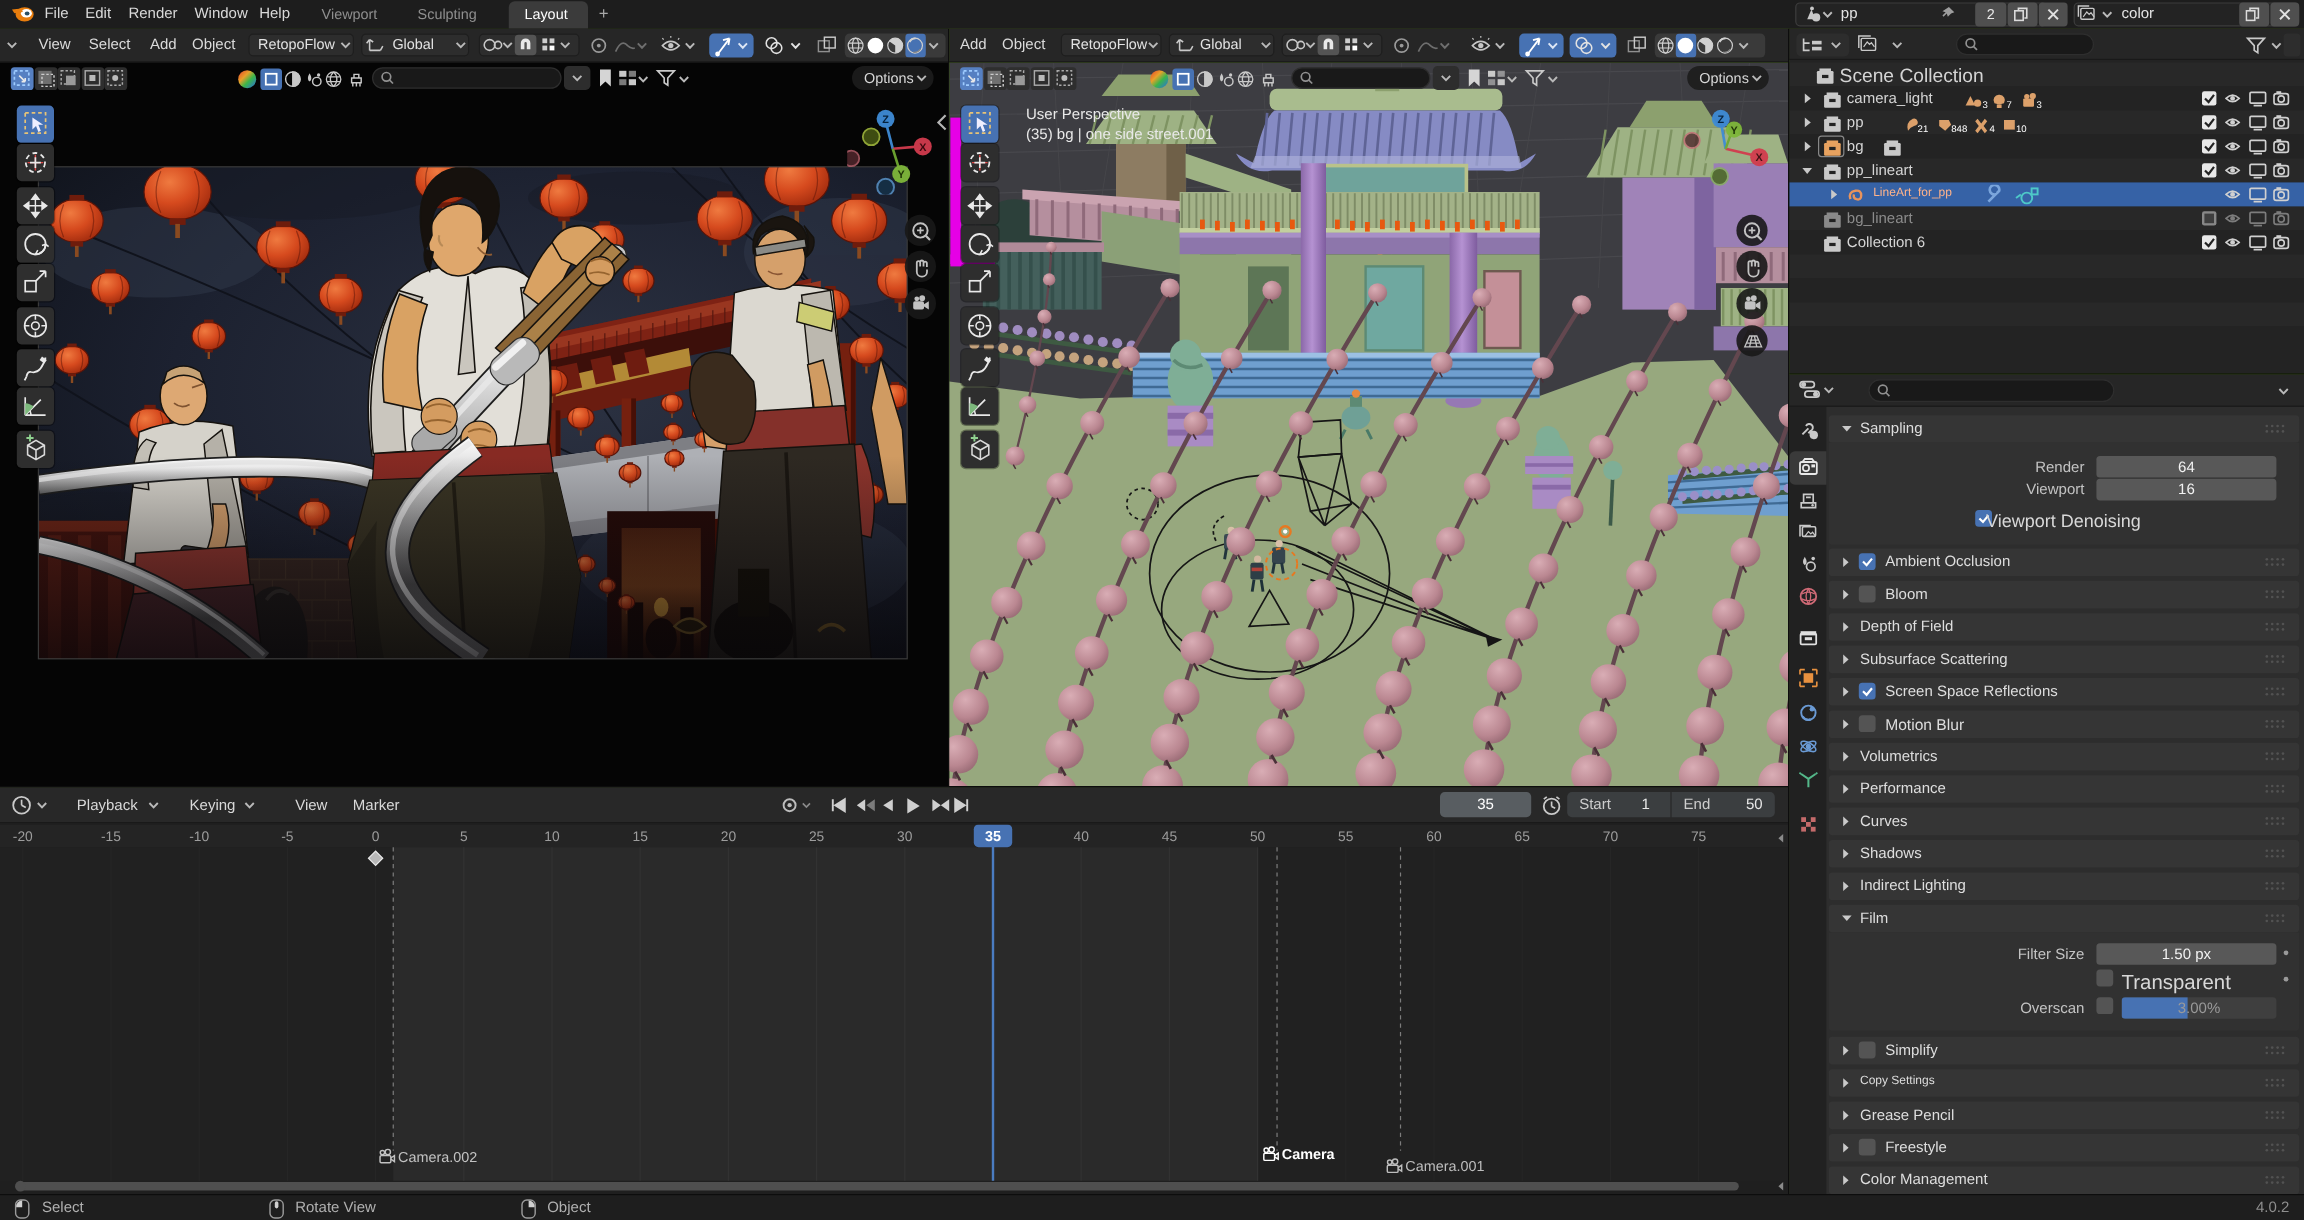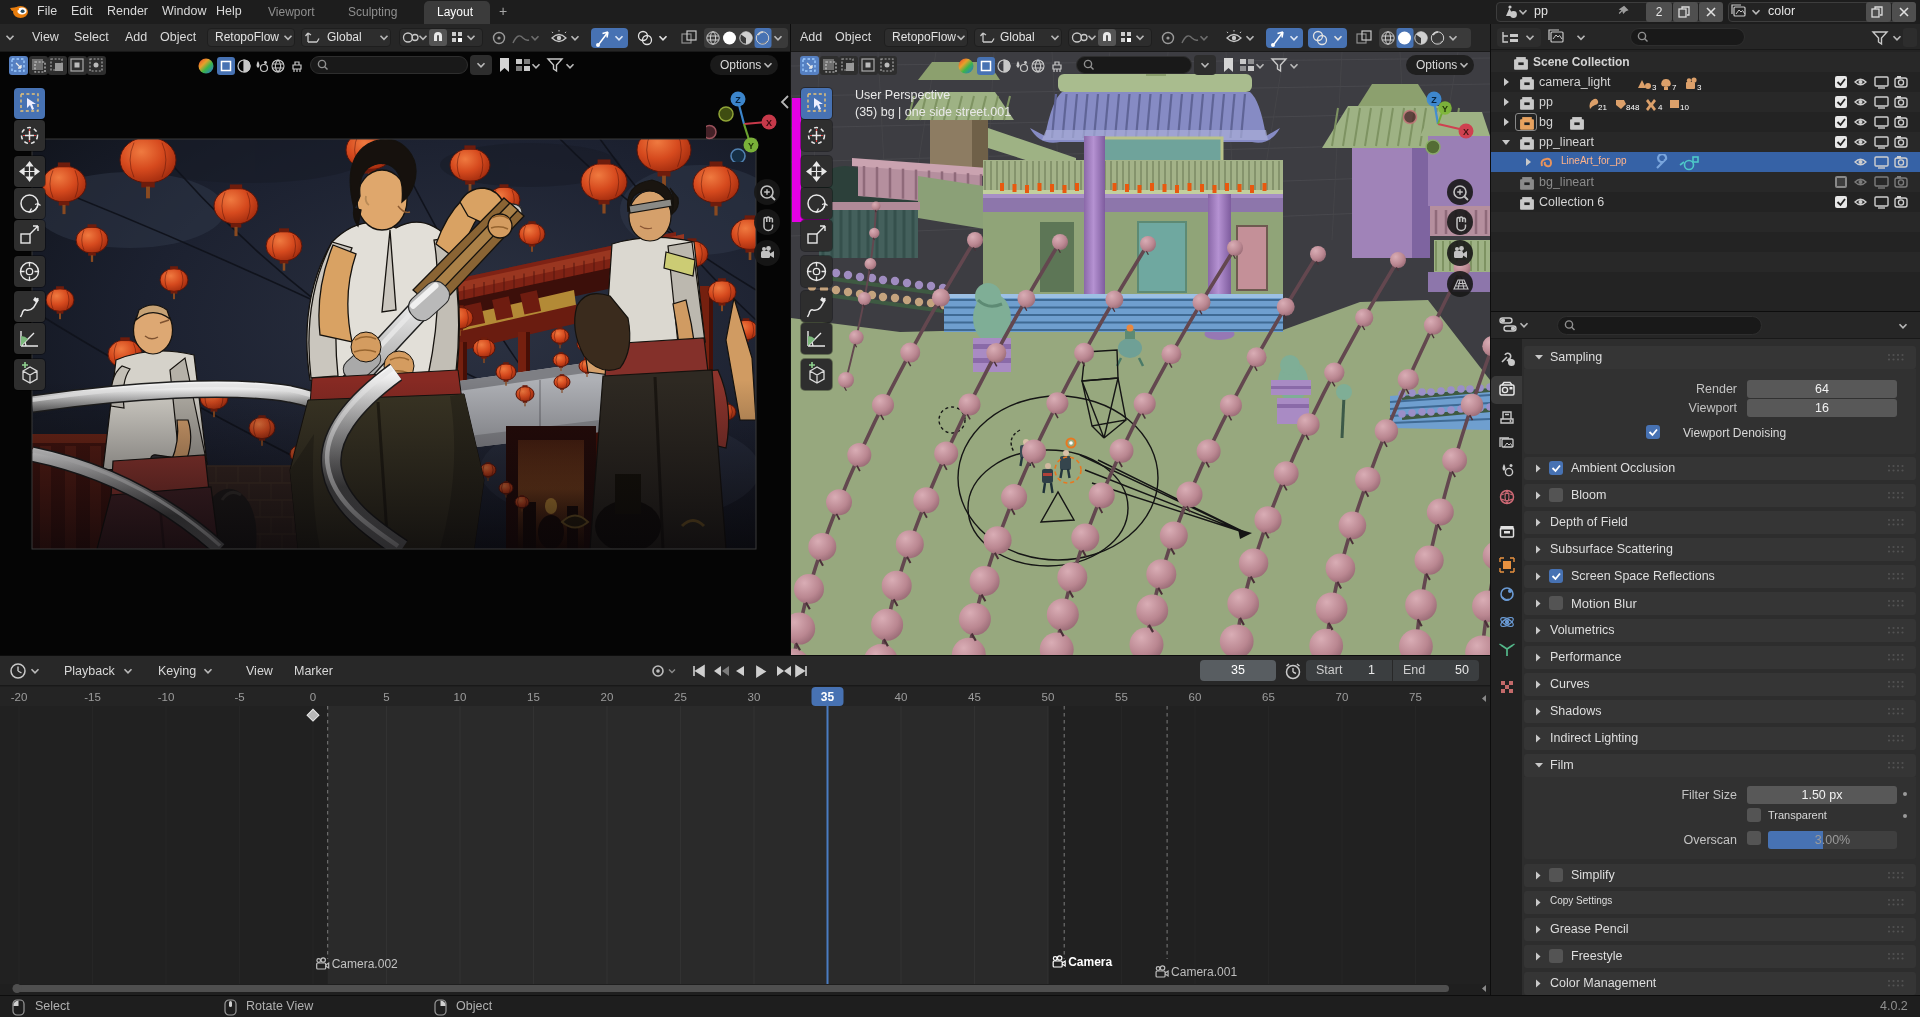--- a/index.html
+++ b/index.html
@@ -1835,21 +1835,21 @@
       <div style="position:absolute;left:0;top:188px;width:429px;height:20px;background:#282828"></div>
       <div style="position:absolute;left:0;top:208px;width:429px;height:20px;background:#232323"></div>
       <div style="position:absolute;left:0;top:228px;width:429px;height:20px;background:#282828"></div>
       <div style="position:absolute;left:0;top:248px;width:429px;height:20px;background:#232323"></div>
       <div style="position:absolute;left:0;top:128px;width:429px;height:20px;background:#3662a6"></div>
       <svg width="16" height="16" viewBox="0 0 15 15" style="position:absolute;left:22px;top:32px">
         <rect x="1" y="3" width="13" height="10" rx="1" fill="#c9c9c9"></rect>
         <rect x="3" y="1" width="9" height="3" fill="#c9c9c9"></rect>
         <rect x="5" y="6" width="5" height="2.5" fill="#232323"></rect>
       </svg>
-      <span style="position:absolute;left:42px;top:31px;color:#d4d4d4;font-size:12px;font-weight:bold">Scene Collection</span>
+      <span style="position:absolute;left:42px;top:31px;color:#d4d4d4;font-size:16px;font-weight:normal">Scene Collection</span>
       <svg width="10" height="10" style="position:absolute;left:10px;top:53px">
         <path d="M3,1 l5,4 -5,4z" fill="#c9c9c9"></path>
       </svg>
       <svg width="16" height="16" viewBox="0 0 15 15" style="position:absolute;left:28px;top:52px">
         <rect x="1" y="3" width="13" height="10" rx="1" fill="#c9c9c9"></rect>
         <rect x="3" y="1" width="9" height="3" fill="#c9c9c9"></rect>
         <rect x="5" y="6" width="5" height="2.5" fill="#232323"></rect>
       </svg>
       <span style="position:absolute;left:48px;top:51px;color:#d4d4d4;font-size:12.5px;font-weight:normal">camera_light</span>
       <svg width="80" height="20" viewBox="0 0 80 20" style="position:absolute;left:342px;top:48px;opacity:1">
@@ -2084,21 +2084,21 @@
         <circle cx="11.0" cy="3.0" r="1.1" fill="#525252"></circle>
         <circle cx="15.5" cy="3.0" r="1.1" fill="#525252"></circle>
         <circle cx="2.0" cy="7.5" r="1.1" fill="#525252"></circle>
         <circle cx="6.5" cy="7.5" r="1.1" fill="#525252"></circle>
         <circle cx="11.0" cy="7.5" r="1.1" fill="#525252"></circle>
         <circle cx="15.5" cy="7.5" r="1.1" fill="#525252"></circle>
       </svg><div style="position:absolute;left:33px;top:57px;width:392px;height:85px;background:#313131;border-radius:0 0 3px 3px"></div><span style="position:absolute;left:0px;top:70px;width:246px;text-align:right;color:#c3c3c3;font-size:12.5px">Render</span><div style="position:absolute;left:256px;top:68px;width:150px;height:18px;background:#585858;border-radius:3px;overflow:hidden"></div><span style="position:absolute;left:256px;top:70px;width:150px;text-align:center;color:#f2f2f2;font-size:12.5px">64</span><span style="position:absolute;left:0px;top:89px;width:246px;text-align:right;color:#c3c3c3;font-size:12.5px">Viewport</span><div style="position:absolute;left:256px;top:87px;width:150px;height:18px;background:#585858;border-radius:3px;overflow:hidden"></div><span style="position:absolute;left:256px;top:89px;width:150px;text-align:center;color:#f2f2f2;font-size:12.5px">16</span><div style="position:absolute;left:155px;top:113px;width:14px;height:14px;background:#4772b3;border-radius:3px"></div>
     <svg width="14" height="14" style="position:absolute;left:155px;top:113px">
         <path d="M3.5,7 l3,3 4.5,-5.5" stroke="#fff" stroke-width="1.8" fill="none"></path>
       </svg>
-    <span style="position:absolute;left:192px;top:114px;color:#d8d8d8;font-size:12px">Viewport Denoising</span><div style="position:absolute;left:33px;top:145px;width:392px;height:23px;background:#353535;border-radius:3px"></div><svg width="12" height="11" style="position:absolute;left:42px;top:151px">
+    <span style="position:absolute;left:164px;top:114px;color:#d8d8d8;font-size:15px">Viewport Denoising</span><div style="position:absolute;left:33px;top:145px;width:392px;height:23px;background:#353535;border-radius:3px"></div><svg width="12" height="11" style="position:absolute;left:42px;top:151px">
         <path d="M3,1.5 l4.5,4 -4.5,4z" fill="#c9c9c9"></path>
       </svg><div style="position:absolute;left:58px;top:149px;width:14px;height:14px;background:#4772b3;border-radius:3px"></div><svg width="14" height="14" style="position:absolute;left:58px;top:149px">
         <path d="M3.5,7 l3,3 4.5,-5.5" stroke="#fff" stroke-width="1.8" fill="none"></path>
       </svg><span style="position:absolute;left:80px;top:149px;color:#dedede;font-size:12.5px">Ambient Occlusion</span><svg width="22" height="12" style="position:absolute;left:396px;top:151px">
         <circle cx="2.0" cy="3.0" r="1.1" fill="#525252"></circle>
         <circle cx="6.5" cy="3.0" r="1.1" fill="#525252"></circle>
         <circle cx="11.0" cy="3.0" r="1.1" fill="#525252"></circle>
         <circle cx="15.5" cy="3.0" r="1.1" fill="#525252"></circle>
         <circle cx="2.0" cy="7.5" r="1.1" fill="#525252"></circle>
         <circle cx="6.5" cy="7.5" r="1.1" fill="#525252"></circle>
@@ -2221,21 +2221,21 @@
       </svg><span style="position:absolute;left:59px;top:446px;color:#dedede;font-size:12.5px">Film</span><svg width="22" height="12" style="position:absolute;left:396px;top:448px">
         <circle cx="2.0" cy="3.0" r="1.1" fill="#525252"></circle>
         <circle cx="6.5" cy="3.0" r="1.1" fill="#525252"></circle>
         <circle cx="11.0" cy="3.0" r="1.1" fill="#525252"></circle>
         <circle cx="15.5" cy="3.0" r="1.1" fill="#525252"></circle>
         <circle cx="2.0" cy="7.5" r="1.1" fill="#525252"></circle>
         <circle cx="6.5" cy="7.5" r="1.1" fill="#525252"></circle>
         <circle cx="11.0" cy="7.5" r="1.1" fill="#525252"></circle>
         <circle cx="15.5" cy="7.5" r="1.1" fill="#525252"></circle>
       </svg><div style="position:absolute;left:33px;top:465px;width:392px;height:82px;background:#313131;border-radius:0 0 3px 3px"></div><span style="position:absolute;left:0px;top:476px;width:246px;text-align:right;color:#c3c3c3;font-size:12.5px">Filter Size</span><div style="position:absolute;left:256px;top:474px;width:150px;height:18px;background:#585858;border-radius:3px;overflow:hidden"></div><span style="position:absolute;left:256px;top:476px;width:150px;text-align:center;color:#f2f2f2;font-size:12.5px">1.50 px</span><circle><div style="position:absolute;left:412px;top:480px;width:4px;height:4px;background:#9a9a9a;border-radius:2px"></div><div style="position:absolute;left:256px;top:496px;width:14px;height:14px;background:#545454;border-radius:3px"></div>
-    <span style="position:absolute;left:277px;top:497px;color:#d8d8d8;font-size:11px">Transparent</span>
+    <span style="position:absolute;left:277px;top:497px;color:#d8d8d8;font-size:17px">Transparent</span>
     <div style="position:absolute;left:412px;top:502px;width:4px;height:4px;background:#9a9a9a;border-radius:2px"></div><span style="position:absolute;left:0px;top:521px;width:246px;text-align:right;color:#c3c3c3;font-size:12.5px">Overscan</span><div style="position:absolute;left:256px;top:519px;width:14px;height:14px;background:#545454;border-radius:3px"></div><div style="position:absolute;left:277px;top:519px;width:129px;height:18px;background:#3f3f3f;border-radius:3px;overflow:hidden">
           <div style="width:43%;height:100%;background:#4772b3"></div>
         </div><span style="position:absolute;left:277px;top:521px;width:129px;text-align:center;color:#9a9a9a;font-size:12.5px">3.00%</span><div style="position:absolute;left:33px;top:552px;width:392px;height:23px;background:#353535;border-radius:3px"></div><svg width="12" height="11" style="position:absolute;left:42px;top:558px">
           <path d="M3,1.5 l4.5,4 -4.5,4z" fill="#c9c9c9"></path>
         </svg><div style="position:absolute;left:58px;top:556px;width:14px;height:14px;background:#545454;border-radius:3px"></div><span style="position:absolute;left:80px;top:556px;color:#dedede;font-size:12.5px">Simplify</span><svg width="22" height="12" style="position:absolute;left:396px;top:558px">
           <circle cx="2.0" cy="3.0" r="1.1" fill="#525252"></circle>
           <circle cx="6.5" cy="3.0" r="1.1" fill="#525252"></circle>
           <circle cx="11.0" cy="3.0" r="1.1" fill="#525252"></circle>
           <circle cx="15.5" cy="3.0" r="1.1" fill="#525252"></circle>
           <circle cx="2.0" cy="7.5" r="1.1" fill="#525252"></circle>

